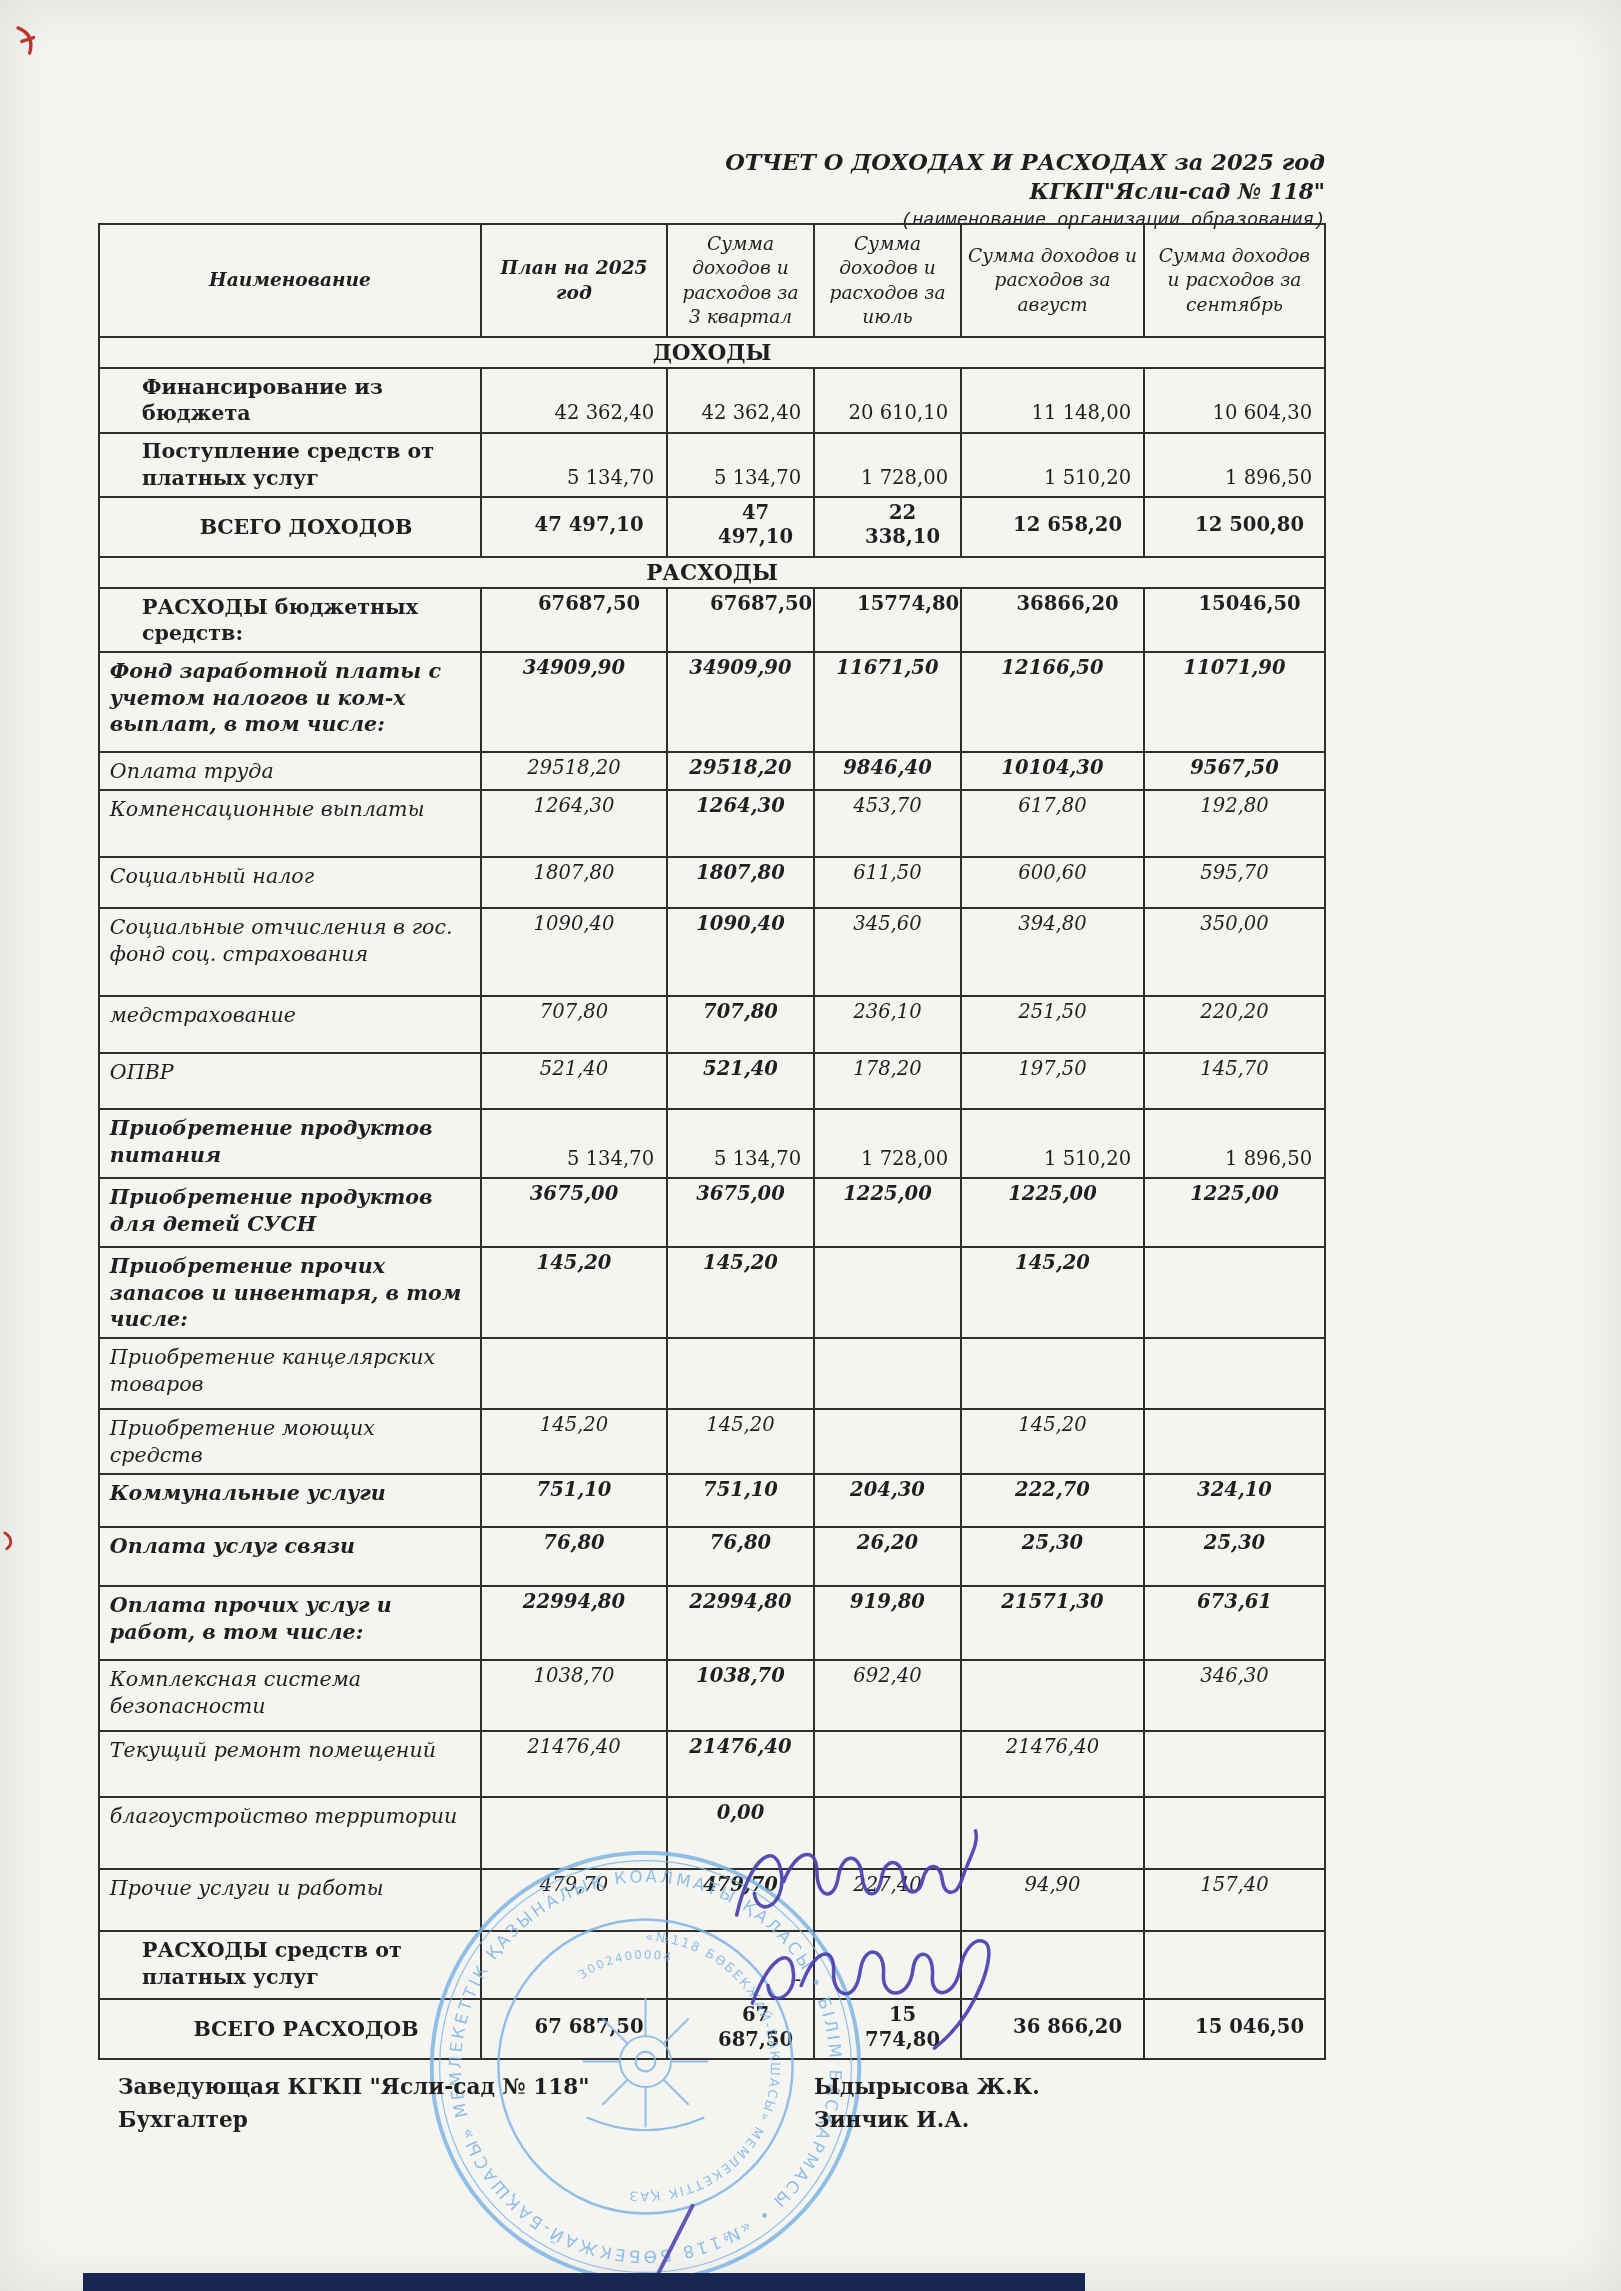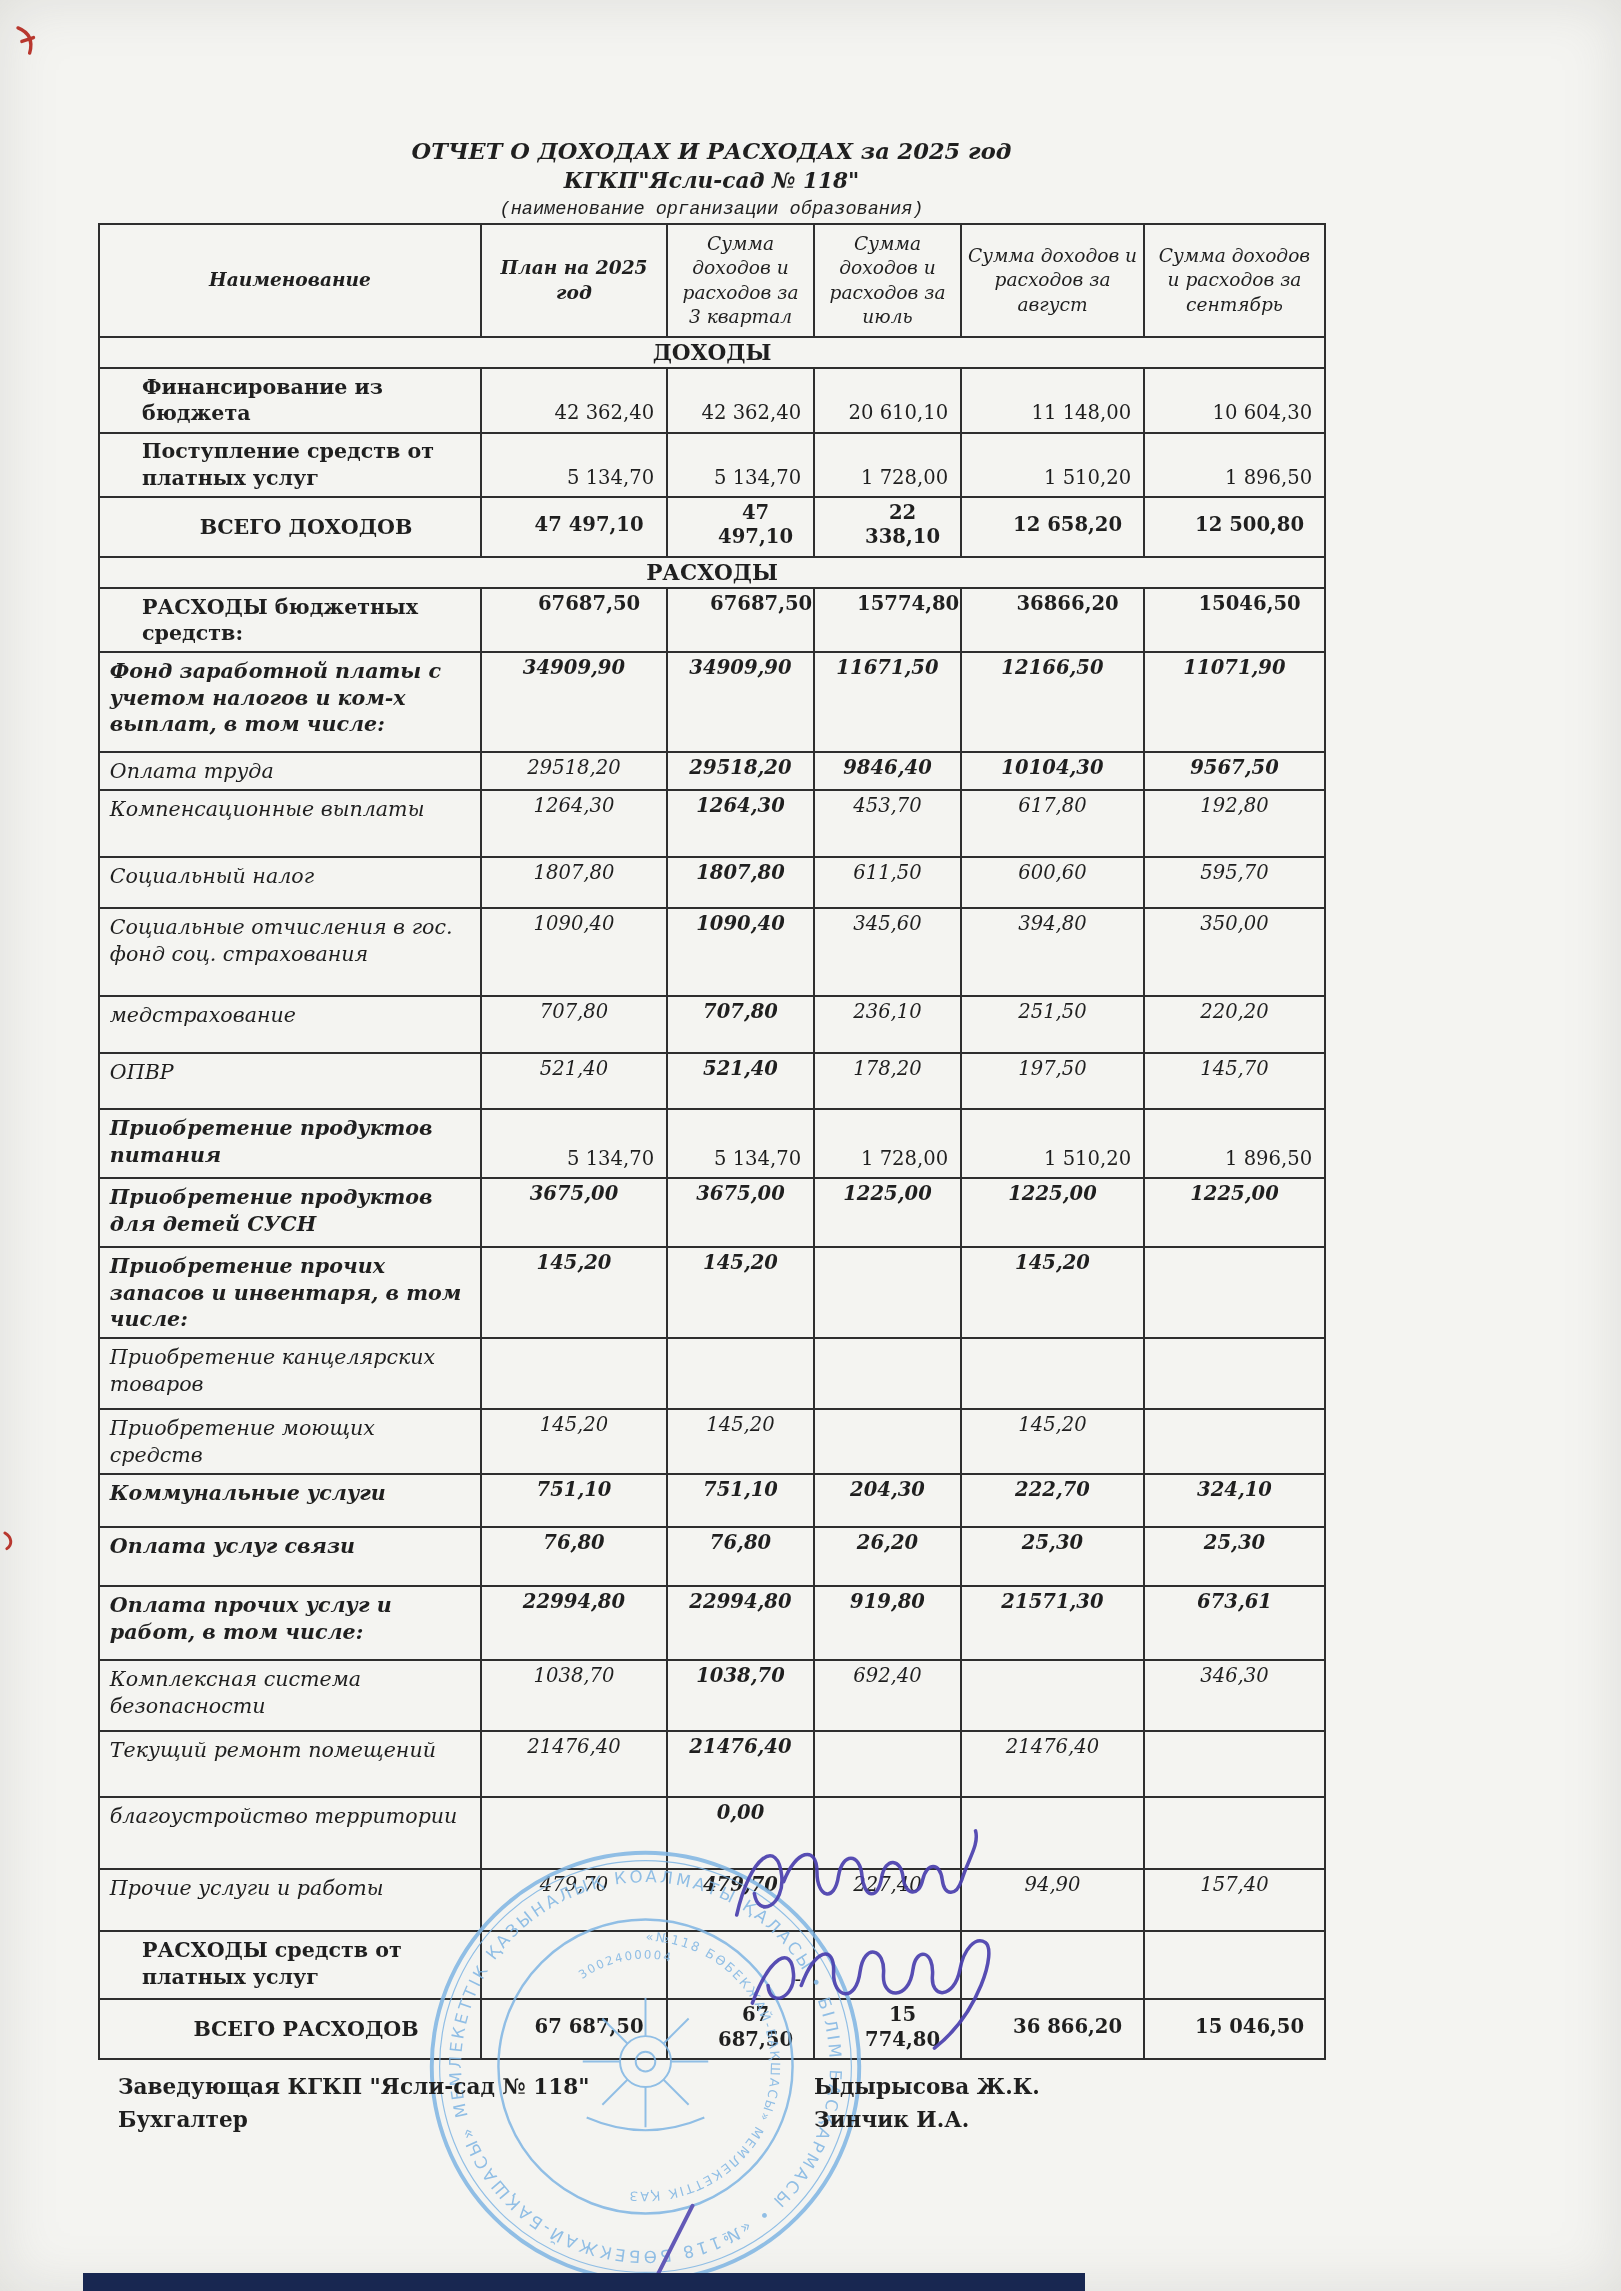--- a/index.html
+++ b/index.html
@@ -3,21 +3,21 @@
 <meta charset="utf-8">
 <style>
   html,body{margin:0;padding:0;background:#e8e8e6;}
   .page{
     position:relative;width:1621px;height:2292px;margin:0 auto;
     background:#f4f4f1;
     font-family:"DejaVu Serif","Liberation Serif",serif;
     color:#1f1f1f;overflow:hidden;
     box-shadow:inset 0 0 59px rgba(120,120,115,.18);
   }
-  .title-block{position:absolute;left:98px;top:137px;width:1227px;text-align:center;line-height:1.25;}
+  .title-block{position:absolute;left:98px;top:148px;width:1227px;text-align:right;line-height:1.25;}
   .title-1{font-size:22.5px;font-weight:bold;font-style:italic;}
   .title-2{font-size:21.6px;font-weight:bold;font-style:italic;margin-top:2.9px;}
   .title-3{font-size:18.6px;font-style:italic;margin-top:2.9px;font-family:Liberation Mono, monospace;}
 
   table.doc-table{
     position:absolute;left:98px;top:223px;width:1227px;
     border-collapse:collapse;table-layout:fixed;z-index:2;
   }
   .doc-table th,.doc-table td{border:2px solid #2e2e2e;overflow:hidden;}
   .doc-table{border:2.9px solid #2a2a2a;}

